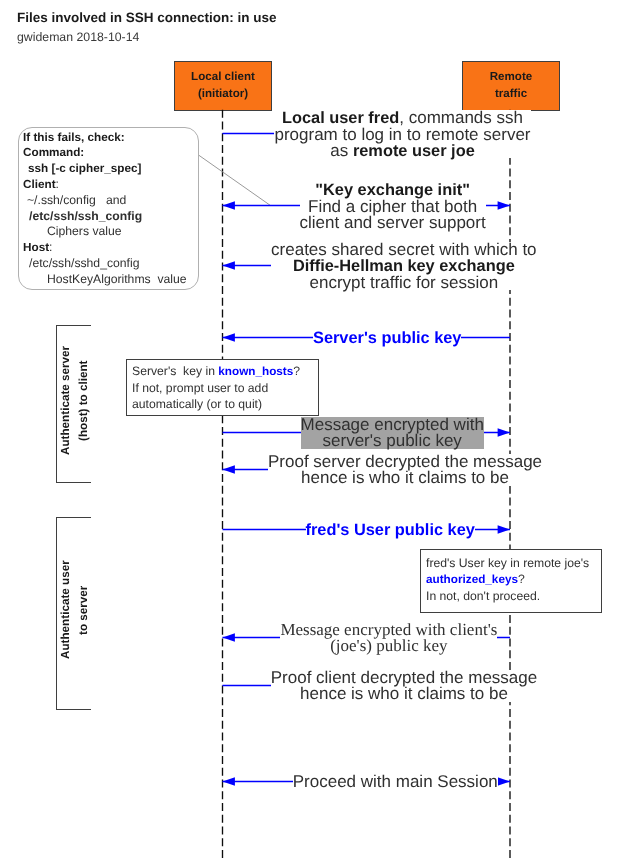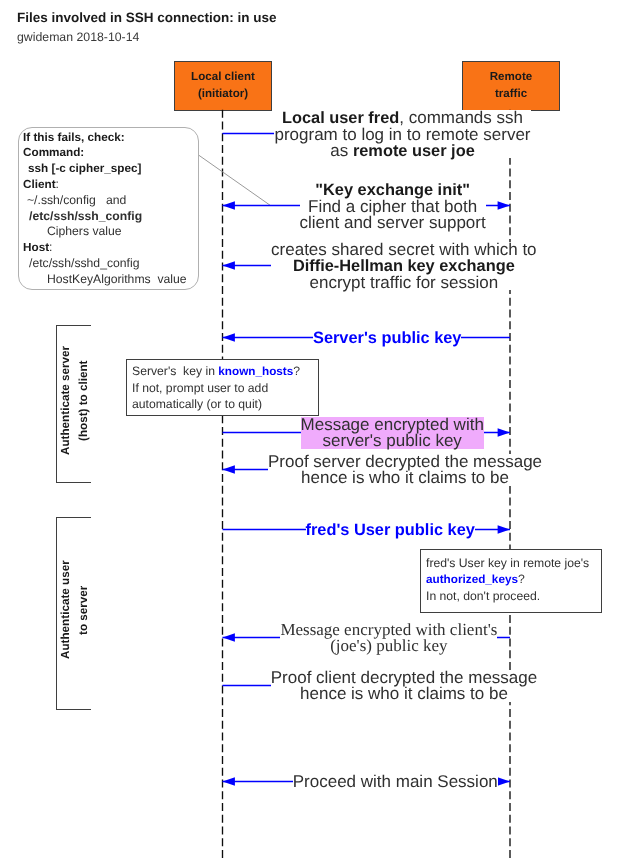--- a/index.html
+++ b/index.html
@@ -107,21 +107,21 @@
   <line stroke-width="1.4" x1="222.5" y1="337.5" x2="510" y2="337.5" stroke="#0000ff"></line>
   <path d="M222.5 337.5 L234.9 333.3 L234.9 341.7 Z " fill="#0000ff"></path>
 </svg>
     <div class="abs msgtext" style="top: 329.7px; height: 15.9px; background: rgb(255, 255, 255); left: 312.992px;">
       <div style="line-height:15.9px;"><span class="b blue">Server's&nbsp;public&nbsp;key</span></div>
     </div>
     <svg class="abs" width="631" height="860" style="left: 0px; top: 0px; pointer-events: none; display: block;">
   <line stroke-width="1.4" x1="222.5" y1="432.5" x2="510" y2="432.5" stroke="#0000ff"></line>
   <path d="M510 432.5 L497.6 428.3 L497.6 436.7 Z " fill="#0000ff"></path>
 </svg>
-    <div class="abs msgtext" style="top: 416.8px; height: 31.8px; background: #f0abfc; left: 300.539px;">
+    <div class="abs msgtext" style="top: 416.8px; height: 31.8px; background: #a3a3a3; left: 300.539px;">
       <div style="line-height:15.9px;"><span>Message&nbsp;encrypted&nbsp;with</span></div>
       <div style="line-height:15.9px;"><span>server's&nbsp;public&nbsp;key</span></div>
     </div>
     <svg class="abs" width="631" height="860" style="left: 0px; top: 0px; pointer-events: none; display: block;">
   <line stroke-width="1.4" x1="222.5" y1="469.5" x2="510" y2="469.5" stroke="#0000ff"></line>
   <path d="M222.5 469.5 L234.9 465.3 L234.9 473.7 Z " fill="#0000ff"></path>
 </svg>
     <div class="abs msgtext" style="top: 453.8px; height: 31.8px; background: rgb(255, 255, 255); left: 268.023px;">
       <div style="line-height:15.9px;"><span>Proof&nbsp;server&nbsp;decrypted&nbsp;the&nbsp;message</span></div>
       <div style="line-height:15.9px;"><span>hence&nbsp;is&nbsp;who&nbsp;it&nbsp;claims&nbsp;to&nbsp;be</span></div>

